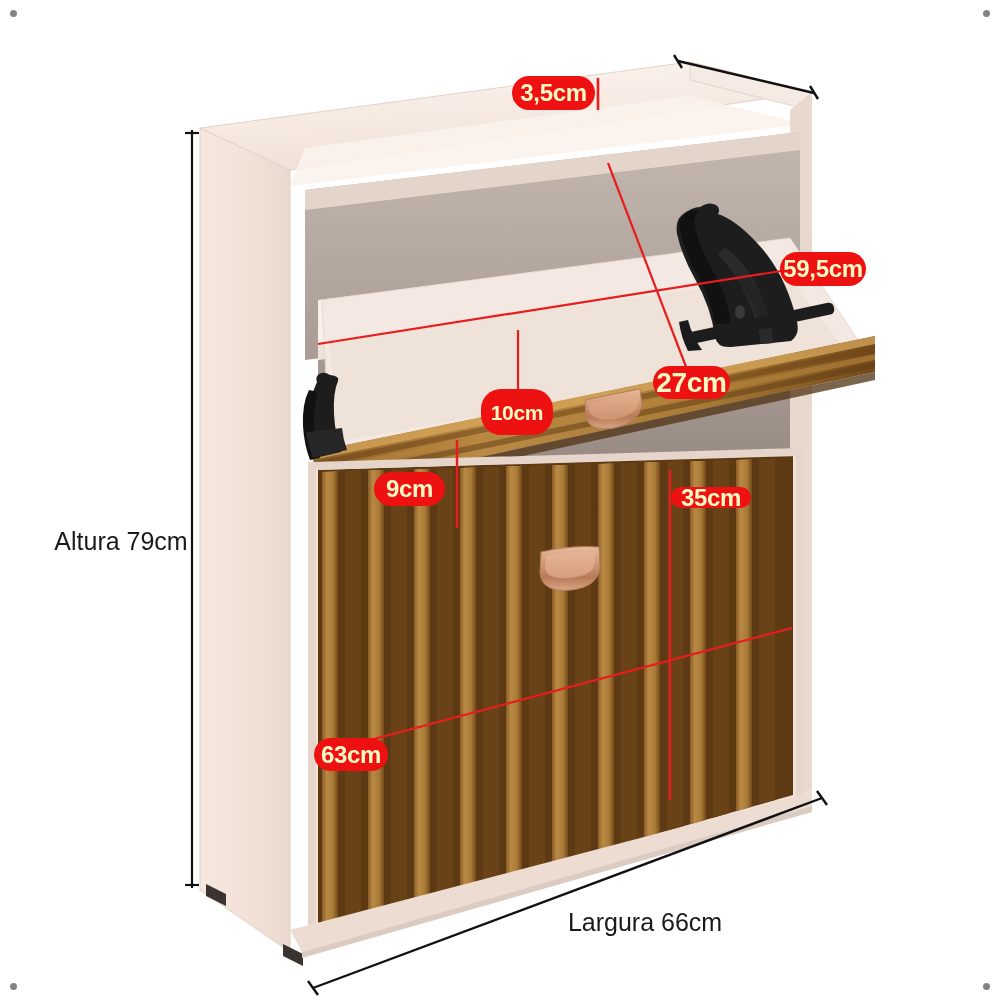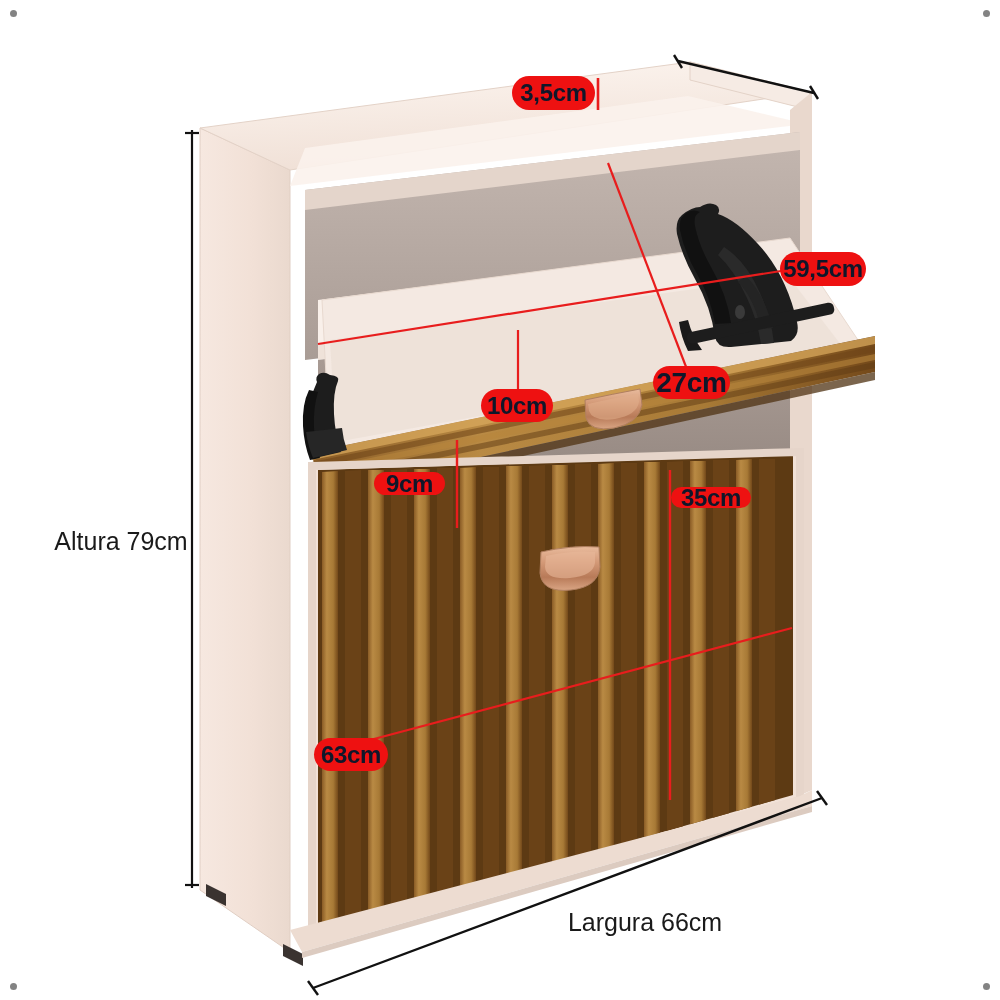--- a/index.html
+++ b/index.html
@@ -23,21 +23,21 @@
   .cd-bl{left:10px;bottom:10px;}
   .cd-br{right:10px;bottom:10px;}
 
   
   #furniture{position:absolute;left:0;top:0;width:1000px;height:1000px;}
 
   
   .badge{
     position:absolute;
     background:#ee1111;
-    color:#0f172a;
+    color:#fef9c3;
     border-radius:20px;
     font-weight:700;
     display:flex;align-items:center;justify-content:center;
     line-height:1;
     white-space:nowrap;
     letter-spacing:-0.3px;
     box-shadow:0 0 0 0 rgba(0,0,0,0);
   }
 
   
@@ -247,21 +247,21 @@
 
   <div class="plain-label" style="left:545px;top:908px;width:200px;font-size:25px;">Largura 66cm</div>
 
 
   <div class="badge" style="left:512px;top:76px;width:83px;height:34px;font-size:24px;">3,5cm</div>
 
   <div class="badge" style="left:780px;top:252px;width:86px;height:34px;font-size:24px;">59,5cm</div>
 
   <div class="badge" style="left:653px;top:366px;width:77px;height:33px;font-size:28px;">27cm</div>
 
-  <div class="badge" style="left:481px;top:389px;width:72px;height:33px;font-size:24px;">10cm</div>
-
-  <div class="badge" style="left:374px;top:472px;width:71px;height:23px;font-size:24px;">9cm</div>
+  <div class="badge" style="left:481px;top:389px;width:72px;height:46px;font-size:21px;">10cm</div>
+
+  <div class="badge" style="left:374px;top:472px;width:71px;height:34px;font-size:24px;">9cm</div>
 
   <div class="badge" style="left:671px;top:487px;width:80px;height:21px;font-size:24px;">35cm</div>
 
   <div class="badge" style="left:314px;top:702px;width:74px;height:33px;font-size:24px;margin-top:36px;">63cm</div>
 
 </div>
 
 </body></html>

